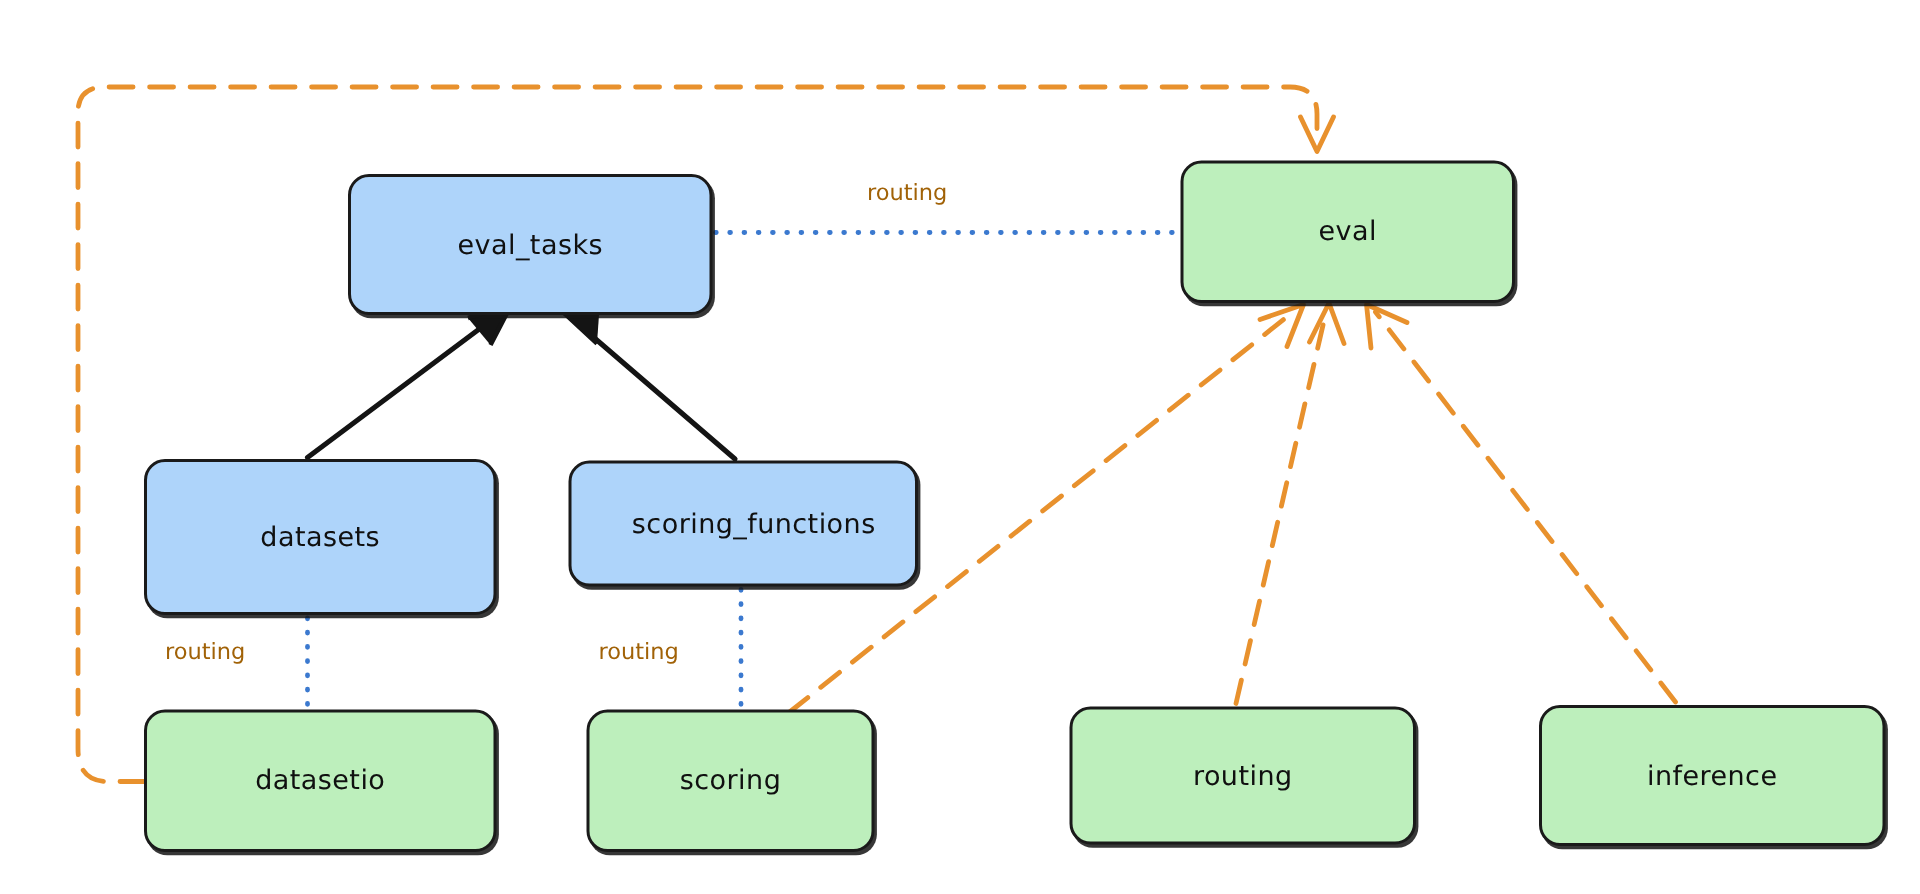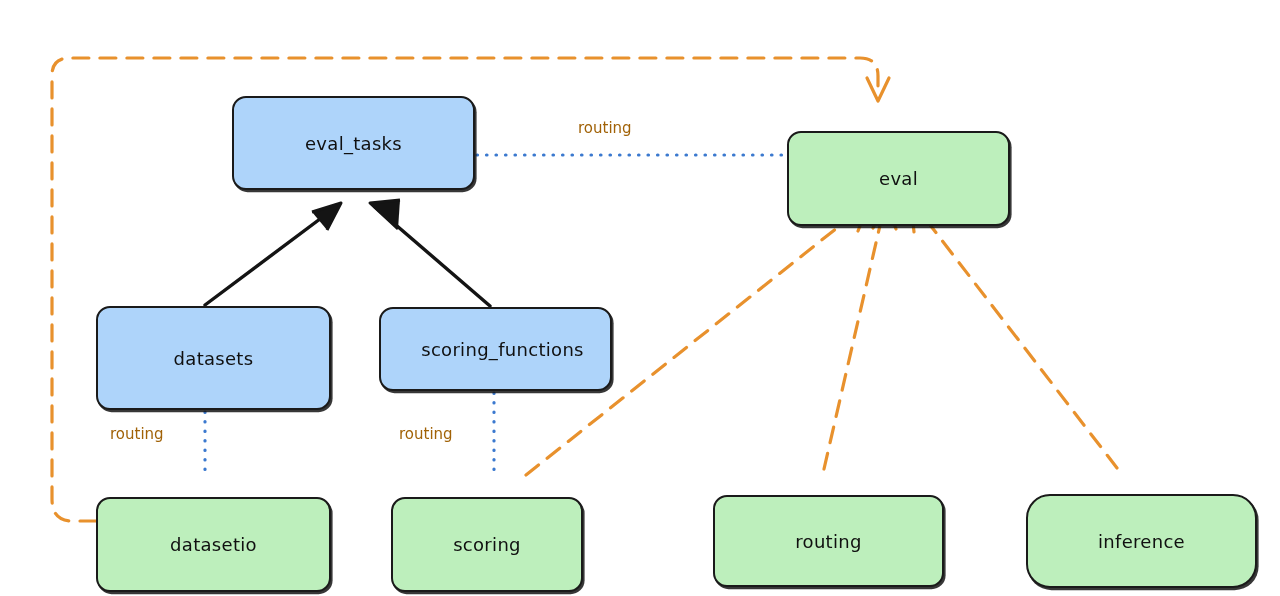--- a/index.html
+++ b/index.html
@@ -35,21 +35,20 @@
     align-items: center;
     justify-content: center;
     z-index: 3;
     box-shadow: 1.6px 2.2px 0 rgba(20,20,20,0.85);
   }
   .node-blue {
     background: #aed4fa;
   }
   .node-green {
     background: #bdefbc;
-    margin-top: 24px;
   }
   .node-label {
     font-family: "DejaVu Sans", sans-serif;
     font-size: 18px;
     color: #101010;
     letter-spacing: 0.3px;
     white-space: nowrap;
     user-select: none;
   }
   .edge-label {
@@ -105,21 +104,21 @@
       <path d="M 824 469 L 884 208" fill="none" stroke="#e8912d" stroke-width="3.2" stroke-dasharray="16 11" stroke-linecap="round"></path>
       <path d="M 873 228 L 886 202 L 896 229" fill="none" stroke="#e8912d" stroke-width="3.2" stroke-linecap="round" stroke-linejoin="round"></path>
     </g>
 
     <g>
       <path d="M 1117 468 L 917 208" fill="none" stroke="#e8912d" stroke-width="3.2" stroke-dasharray="16 11" stroke-linecap="round"></path>
       <path d="M 914 232 L 911 203 L 938 215" fill="none" stroke="#e8912d" stroke-width="3.2" stroke-linecap="round" stroke-linejoin="round"></path>
     </g>
   </svg>
 
-  <div class="node node-blue" style="left:232px; top:96px; width:243px; height:94px;">
+  <div class="node node-blue" style="left:232px; top:116px; width:243px; height:94px;">
     <span class="node-label">eval_tasks</span>
   </div>
 
   <div class="node node-green" style="left:787px; top:107px; width:223px; height:95px;">
     <span class="node-label">eval</span>
   </div>
 
   <div class="node node-blue" style="left:96px; top:306px; width:235px; height:104px;">
     <span class="node-label">datasets</span>
   </div>
@@ -133,21 +132,21 @@
   </div>
 
   <div class="node node-green" style="left:391px; top:473px; width:192px; height:95px;">
     <span class="node-label">scoring</span>
   </div>
 
   <div class="node node-green" style="left:713px; top:471px; width:231px; height:92px;">
     <span class="node-label">routing</span>
   </div>
 
-  <div class="node node-green" style="left:1026px; top:470px; width:231px; height:94px;border-radius:24px;">
+  <div class="node node-green" style="left:1026px; top:470px; width:231px; height:94px;">
     <span class="node-label">inference</span>
   </div>
 
   <div class="edge-label" style="left:578px; top:119px;">routing</div>
 
   <div class="edge-label" style="left:110px; top:425px;">routing</div>
 
   <div class="edge-label" style="left:399px; top:425px;">routing</div>
 
 </div>

